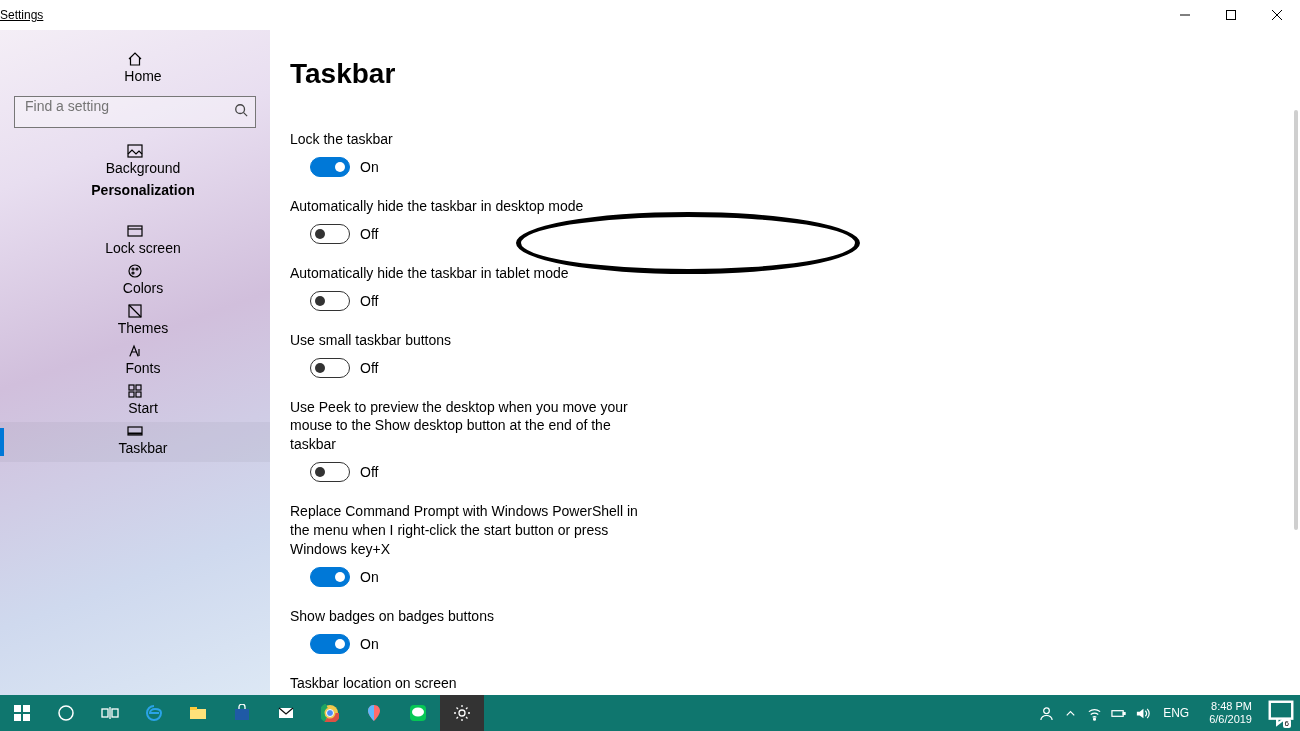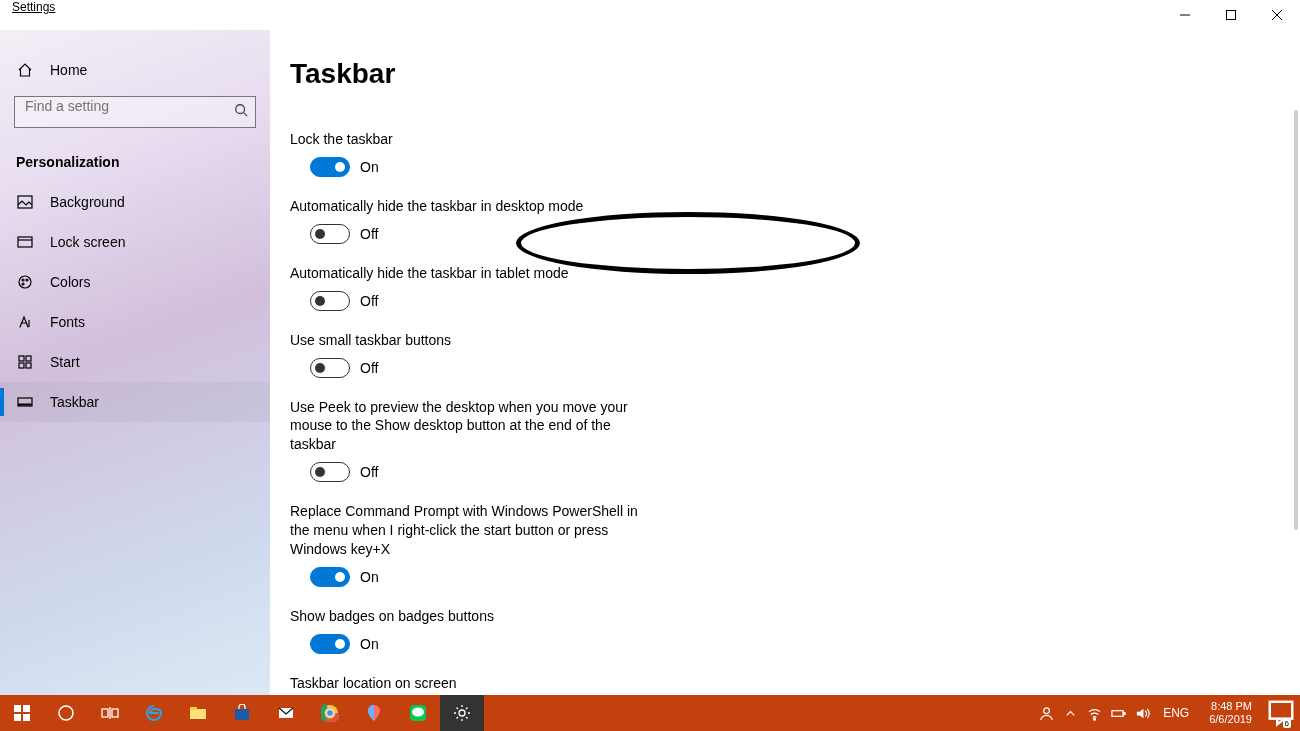--- a/index.html
+++ b/index.html
@@ -1,25 +1,25 @@
 <!DOCTYPE html>
 <html><head>
 <meta charset="utf-8">
 <style>
 * { margin: 0; padding: 0; box-sizing: border-box; font-family: "Segoe UI", Arial, sans-serif; }
 html, body { width: 1300px; height: 731px; overflow: hidden; background: #fff; color: #000; }
 .window { width: 1300px; height: 731px; position: relative; display: flex; flex-direction: column; }
-.titlebar { height: 30px; display: flex; justify-content: space-between; padding-left: 12px; font-size: 12px; text-decoration: underline; }
+.titlebar { height: 30px; display: flex; align-items: center; justify-content: space-between; padding-left: 0; font-size: 12px; text-decoration: underline; }
 .titlebar-title { }
 .win-controls { display: flex; }
 .win-btn { width: 46px; height: 30px; display: flex; align-items: center; justify-content: center; cursor: default; }
 .win-btn svg { width: 10px; height: 10px; stroke: #000; stroke-width: 1; fill: none; }
 .content { flex: 1; display: flex; min-height: 0; }
 .sidebar { width: 270px; height: 100%; background: linear-gradient(160deg, #f4eef6 0%, #e8def0 20%, #d1bfdc 45%, #cfd9ee 75%, #dfebf6 100%); display: flex; flex-direction: column; padding-top: 20px; }
-.sidebar-item { display: flex; align-items: center; height: 40px; padding-left: 16px; font-size: 14px; cursor: default; }
+.sidebar-item { display: flex; align-items: center; height: 40px; padding-left: 16px; font-size: 14px; cursor: default; flex-direction: column; }
 .sidebar-item.section { font-weight: 600; padding-left: 16px; }
 .sidebar-item .icon { width: 18px; height: 18px; margin-right: 16px; display: flex; align-items: center; justify-content: center; }
 .sidebar-item .icon svg { width: 16px; height: 16px; stroke: #000; fill: none; stroke-width: 1.2; }
 .sidebar-item.selected { position: relative; background: rgba(0,0,0,0.04); }
 .sidebar-item.selected::before { content:""; position:absolute; left:0; top:6px; bottom:6px; width:4px; background:#0078d7; }
 .search-wrap { padding: 6px 14px 14px 14px; }
 .search { position: relative; }
 .search input { width: 100%; height: 32px; border: 1px solid #777; background: rgba(255,255,255,0.35); padding: 0 30px 12px 10px; font-size: 14px; outline: none; }
 .search .sicon { position:absolute; right:8px; top:50%; transform:translateY(-50%); }
 .search .sicon svg { width:14px; height:14px; stroke:#444; fill:none; stroke-width:1.5; }
@@ -34,21 +34,21 @@
 .toggle.on { background:#0078d7; border-color:#0078d7; }
 .toggle.on .knob { background:#fff; left:auto; right:4px; }
 .toggle-text { font-size:14px; }
 .dropdown { width:378px; height:32px; border:1px solid #888; display:flex; align-items:center; justify-content:space-between; padding:0 10px; font-size:14px; cursor:default; }
 .dropdown .chev svg{ width:12px; height:12px; stroke:#555; fill:none; stroke-width:1.5; }
 .scroll-track { position:absolute; right:0; top:60px; width:14px; bottom:0; }
 .scroll-thumb { position:absolute; right:2px; top:20px; width:4px; height:420px; background:#cfcfcf; border-radius:2px; }
 
 .anno { position:absolute; left:246px; top:182px; width:344px; height:62px; border:5px solid #000; border-radius:50%; pointer-events:none; }
 
-.taskbar { position:absolute; left:0; right:0; bottom:0; height:36px; background:#c2410c; color:#fff; display:flex; align-items:flex-start; font-size:11px;gap:40px; }
+.taskbar { position:absolute; left:0; right:0; bottom:0; height:36px; background:#0f766e; color:#fff; display:flex; align-items:flex-start; font-size:11px;gap:40px; }
 .tb-left { display:flex; align-items:center; height:100%; }
 .tb-btn { width:44px; height:36px; display:flex; align-items:center; justify-content:center; cursor:default; }
 .tb-btn svg { width:18px; height:18px; }
 .tb-btn.active { background:#333; }
 .tb-right { margin-left:auto; display:flex; align-items:center; height:100%; gap:6px; padding-right:4px; }
 .tray-icon { width:18px; height:18px; display:flex; align-items:center; justify-content:center; }
 .tray-icon svg { stroke:#fff; fill:none; stroke-width:1.3; width:15px; height:15px; }
 .lang { font-size:12px; padding:0 6px; }
 .clock { text-align:right; line-height:1.15; font-size:11px; padding:0 8px; }
 .action-center { width:30px; height:36px; display:flex; align-items:center; justify-content:center; position:relative; }
@@ -92,51 +92,60 @@
       </div>
       <div class="search-wrap">
         <div class="search">
           <input type="text" placeholder="Find a setting" style="">
           <span class="sicon"><svg viewBox="0 0 16 16">
                 <circle cx="7" cy="7" r="5"></circle>
                 <line x1="11" y1="11" x2="15" y2="15"></line>
               </svg></span>
         </div>
       </div>
+      <div class="sidebar-item">
+        <span class="icon">
+            <svg viewBox="0 0 16 16">
+              <rect x="1" y="2" width="14" height="12"></rect>
+              <path d="M1 11 L5 7 L9 11 L12 8 L15 11"></path>
+            </svg>
+          </span>
+        <span>Background</span>
+      </div>
       <div class="sidebar-item section">
         <span>Personalization</span>
-      </div>
-      <div class="sidebar-item">
-        <span class="icon">
-            <svg viewBox="0 0 16 16">
-              <rect x="1" y="2" width="14" height="12"></rect>
-              <path d="M1 11 L5 7 L9 11 L12 8 L15 11"></path>
-            </svg>
-          </span>
-        <span>Background</span>
       </div>
       <div class="sidebar-item">
         <span class="icon">
             <svg viewBox="0 0 16 16">
               <rect x="1" y="3" width="14" height="10"></rect>
               <line x1="1" y1="6" x2="15" y2="6"></line>
             </svg>
           </span>
         <span>Lock screen</span>
       </div>
       <div class="sidebar-item">
         <span class="icon">
             <svg viewBox="0 0 16 16">
               <circle cx="8" cy="8" r="6"></circle>
               <circle cx="6" cy="6" r="1"></circle>
               <circle cx="10" cy="6" r="1"></circle>
               <circle cx="6" cy="10" r="1"></circle>
             </svg>
           </span>
         <span>Colors</span>
+      </div>
+      <div class="sidebar-item">
+        <span class="icon">
+            <svg viewBox="0 0 16 16">
+              <rect x="2" y="2" width="12" height="12"></rect>
+              <path d="M2 2 L14 14"></path>
+            </svg>
+          </span>
+        <span>Themes</span>
       </div>
       <div class="sidebar-item">
         <span class="icon">
             <svg viewBox="0 0 16 16">
               <path d="M3 13 L7 3 L11 13 M4.5 9 H9.5" stroke-linecap="round"></path>
               <path d="M12 13 L12 6"></path>
             </svg>
           </span>
         <span>Fonts</span>
       </div>

